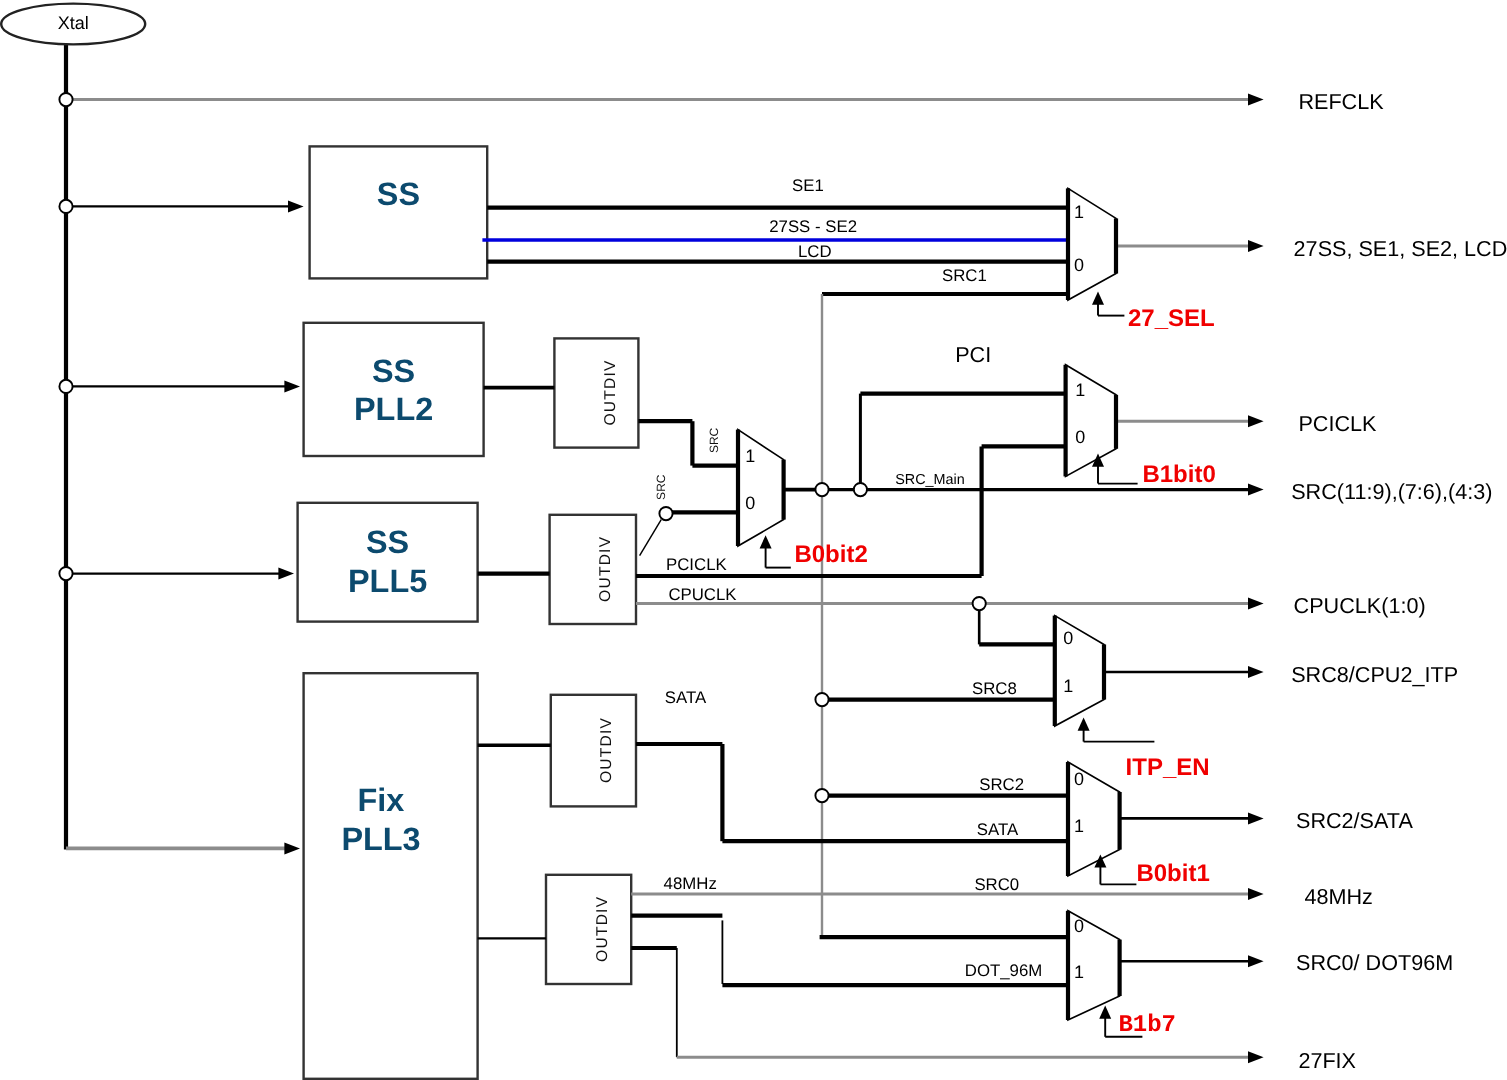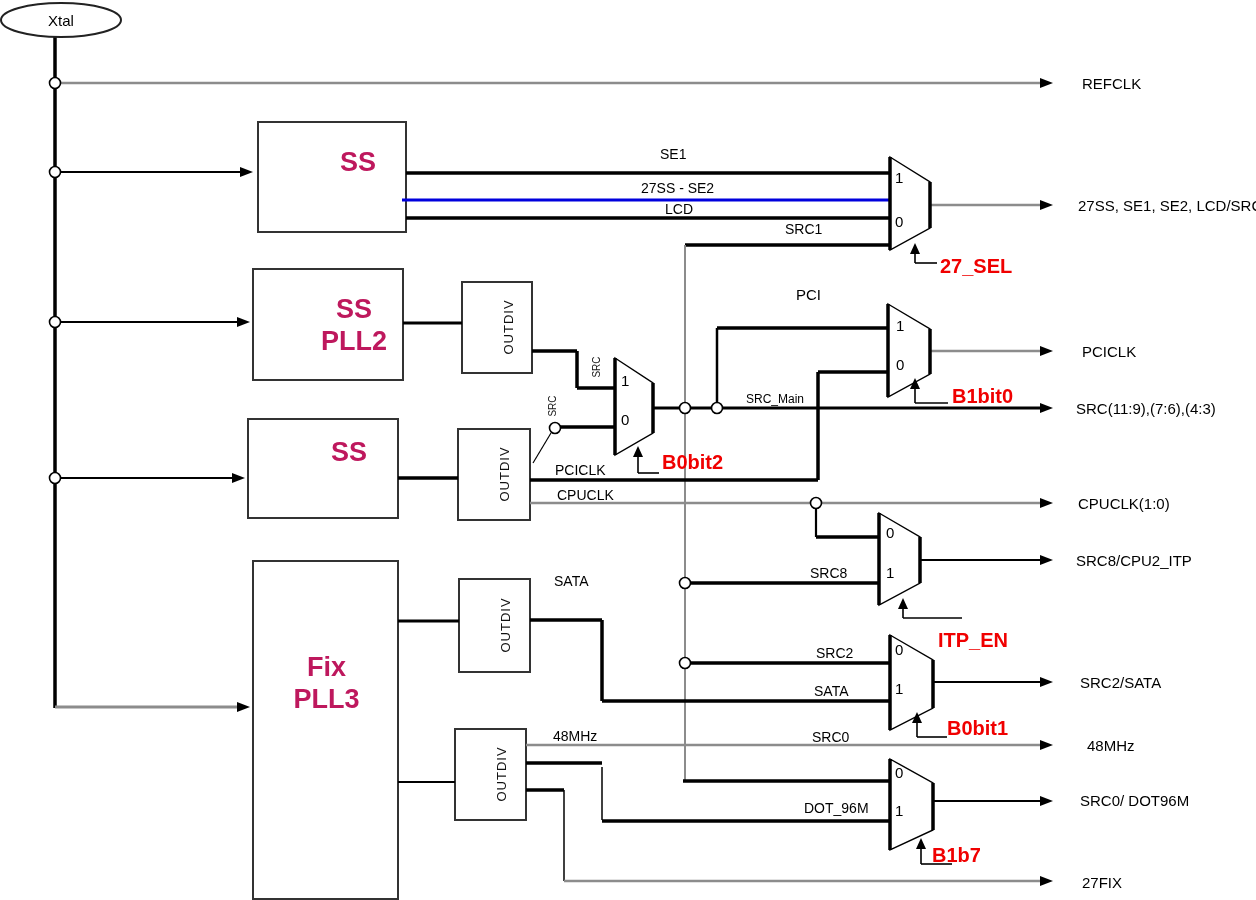--- a/index.html
+++ b/index.html
@@ -3,27 +3,27 @@
 <meta charset="utf-8">
 <style>
   html,body{margin:0;padding:0;background:#fff;}
   .canvas{
     position:relative;width:1256px;height:900px;background:#ffffff;
     font-family:"Liberation Sans", sans-serif;overflow:hidden;
   }
   svg.wiring{position:absolute;left:0;top:0;z-index:1;}
   .lbl{position:absolute;white-space:nowrap;color:#000;z-index:3;line-height:1;}
   .w14{font-size:14px;}
-  .w15{font-size:15px;}
+  .w15{font-size:18px;}
   .w12{font-size:12px;}
   .digit{font-size:15px;color:#000;}
   .red{font-size:20px;font-weight:bold;color:#f00000;}
   .pll{
     position:absolute;z-index:3;text-align:center;
-    font-weight:bold;font-size:27px;line-height:1.18;color:#be185d;margin-left:26px;
+    font-weight:bold;font-size:27px;line-height:1.18;color:#0c4a6e;
   }
   .vtext{
     position:absolute;z-index:3;white-space:nowrap;color:#111;
     transform:translate(-50%,-50%) rotate(-90deg);
     font-size:13px;letter-spacing:1px;
   }
   .vtext.small{font-size:10px;letter-spacing:0;}
   .xtal{
     position:absolute;z-index:3;font-size:15px;color:#000;
     transform:translate(-50%,-50%);
@@ -217,22 +217,23 @@
 
   <div class="pll" style="left:258px;top:147px;width:148px;">
     <div>SS</div>
   </div>
   <div class="pll" style="left:253px;top:294px;width:150px;">
     <div>SS</div>
     <div>PLL2</div>
   </div>
   <div class="pll" style="left:248px;top:437px;width:150px;">
     <div>SS</div>
-  </div>
-  <div class="pll" style="left:236px;top:652px;width:129px;">
+    <div>PLL5</div>
+  </div>
+  <div class="pll" style="left:253px;top:652px;width:129px;">
     <div>Fix</div>
     <div>PLL3</div>
   </div>
 
   <span class="vtext" style="left:508px;top:327px;">OUTDIV</span>
   <span class="vtext" style="left:504px;top:474px;">OUTDIV</span>
   <span class="vtext" style="left:505px;top:625px;">OUTDIV</span>
   <span class="vtext" style="left:501px;top:774px;">OUTDIV</span>
 
   <span class="vtext small" style="left:596px;top:367px;">SRC</span>
@@ -265,21 +266,21 @@
   <span class="lbl digit" style="left:895px;top:642px;">0</span>
   <span class="lbl digit" style="left:895px;top:681px;">1</span>
   <span class="lbl digit" style="left:895px;top:765px;">0</span>
   <span class="lbl digit" style="left:895px;top:803px;">1</span>
 
   <span class="lbl red" style="left:940px;top:256px;">27_SEL</span>
   <span class="lbl red" style="left:952px;top:386px;">B1bit0</span>
   <span class="lbl red" style="left:662px;top:452px;">B0bit2</span>
   <span class="lbl red" style="left:938px;top:630px;">ITP_EN</span>
   <span class="lbl red" style="left:947px;top:718px;">B0bit1</span>
-  <span class="lbl red" style="left:932px;top:845px;">B1b7</span>
+  <span class="lbl red" style="left:932px;top:845px;font-family:Liberation Mono, monospace;">B1b7</span>
 
   <span class="lbl w15" style="left:1082px;top:76px;">REFCLK</span>
   <span class="lbl w15" style="left:1078px;top:198px;">27SS, SE1, SE2, LCD/SRC1</span>
   <span class="lbl w15" style="left:1082px;top:344px;">PCICLK</span>
   <span class="lbl w15" style="left:1076px;top:401px;">SRC(11:9),(7:6),(4:3)</span>
   <span class="lbl w15" style="left:1078px;top:496px;">CPUCLK(1:0)</span>
   <span class="lbl w15" style="left:1076px;top:553px;">SRC8/CPU2_ITP</span>
   <span class="lbl w15" style="left:1080px;top:675px;">SRC2/SATA</span>
   <span class="lbl w15" style="left:1087px;top:738px;">48MHz</span>
   <span class="lbl w15" style="left:1080px;top:793px;">SRC0/ DOT96M</span>

